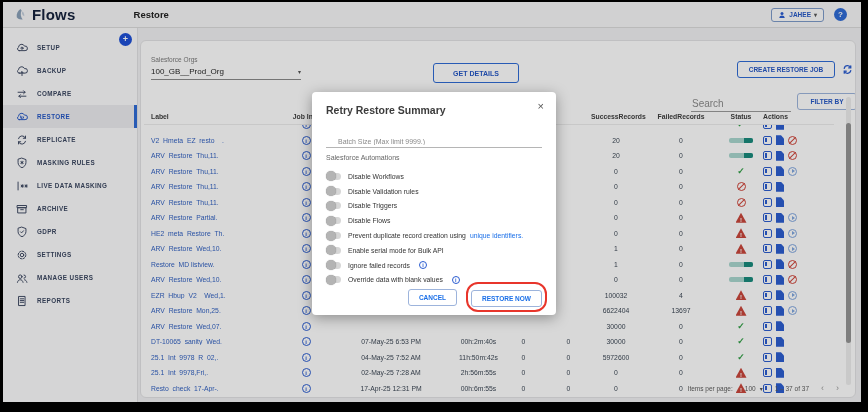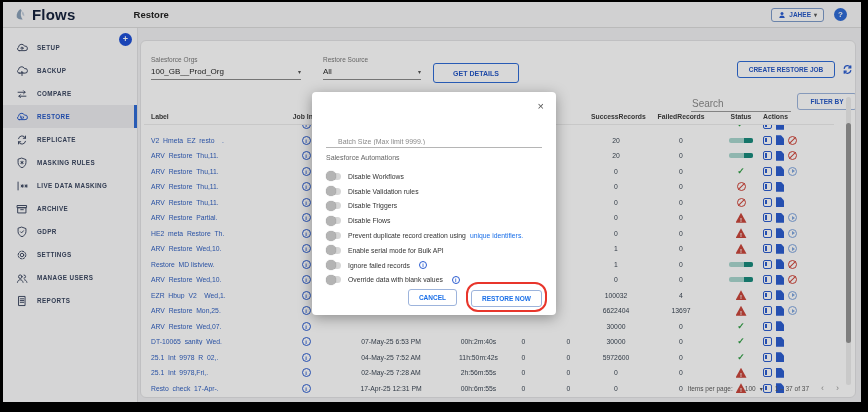--- a/index.html
+++ b/index.html
@@ -214,27 +214,20 @@
   <div class="addbtn"><span>+</span></div>
 
   <div class="card">
     <div class="field" style="left:10px;top:15px;width:150px;">
       <div class="flabel">Salesforce Orgs</div>
       <div class="fval">
             <span>100_GB__Prod_Org</span>
             <span class="chev">▾</span>
           </div>
     </div>
-    <div class="field" style="left:182px;top:15px;width:98px;">
-      <div class="flabel">Restore Source</div>
-      <div class="fval">
-            <span>All</span>
-            <span class="chev">▾</span>
-          </div>
-    </div>
     <div class="btn" style="position:absolute;left:292px;top:22px;width:86px;height:20px;font-size:7px;">
           <span>GET DETAILS</span>
         </div>
     <div class="btn" style="position:absolute;left:596px;top:20px;width:98px;height:17px;font-size:6.5px;">
           <span>CREATE RESTORE JOB</span>
         </div>
     <div class="refresh" style="position:absolute;left:700px;top:21px;">
       <svg viewBox="0 0 16 16">
             <path d="M4 6.5A4.2 4.2 0 0112 6M12 3.5V6h-2.5M12 9.5A4.2 4.2 0 014 10M4 12.5V10h2.5"></path>
           </svg>
@@ -634,20 +627,21 @@
           </span>
       <span>1 – 37 of 37</span>
       <span class="pnav">‹</span>
       <span class="pnav">›</span>
     </div>
   </div>
 
   <div class="dim"></div>
 
   <div class="modal">
+    <div class="mtitle">Retry Restore Summary</div>
     <div class="mclose">×</div>
     <div class="mbatch">
       <input placeholder="Batch Size (Max limit 9999.)" style="">
     </div>
     <div class="msection">Salesforce Automations</div>
     <div class="toggles">
       <div class="trow">
         <span class="switch">
               <span class="knob"></span>
             </span>

